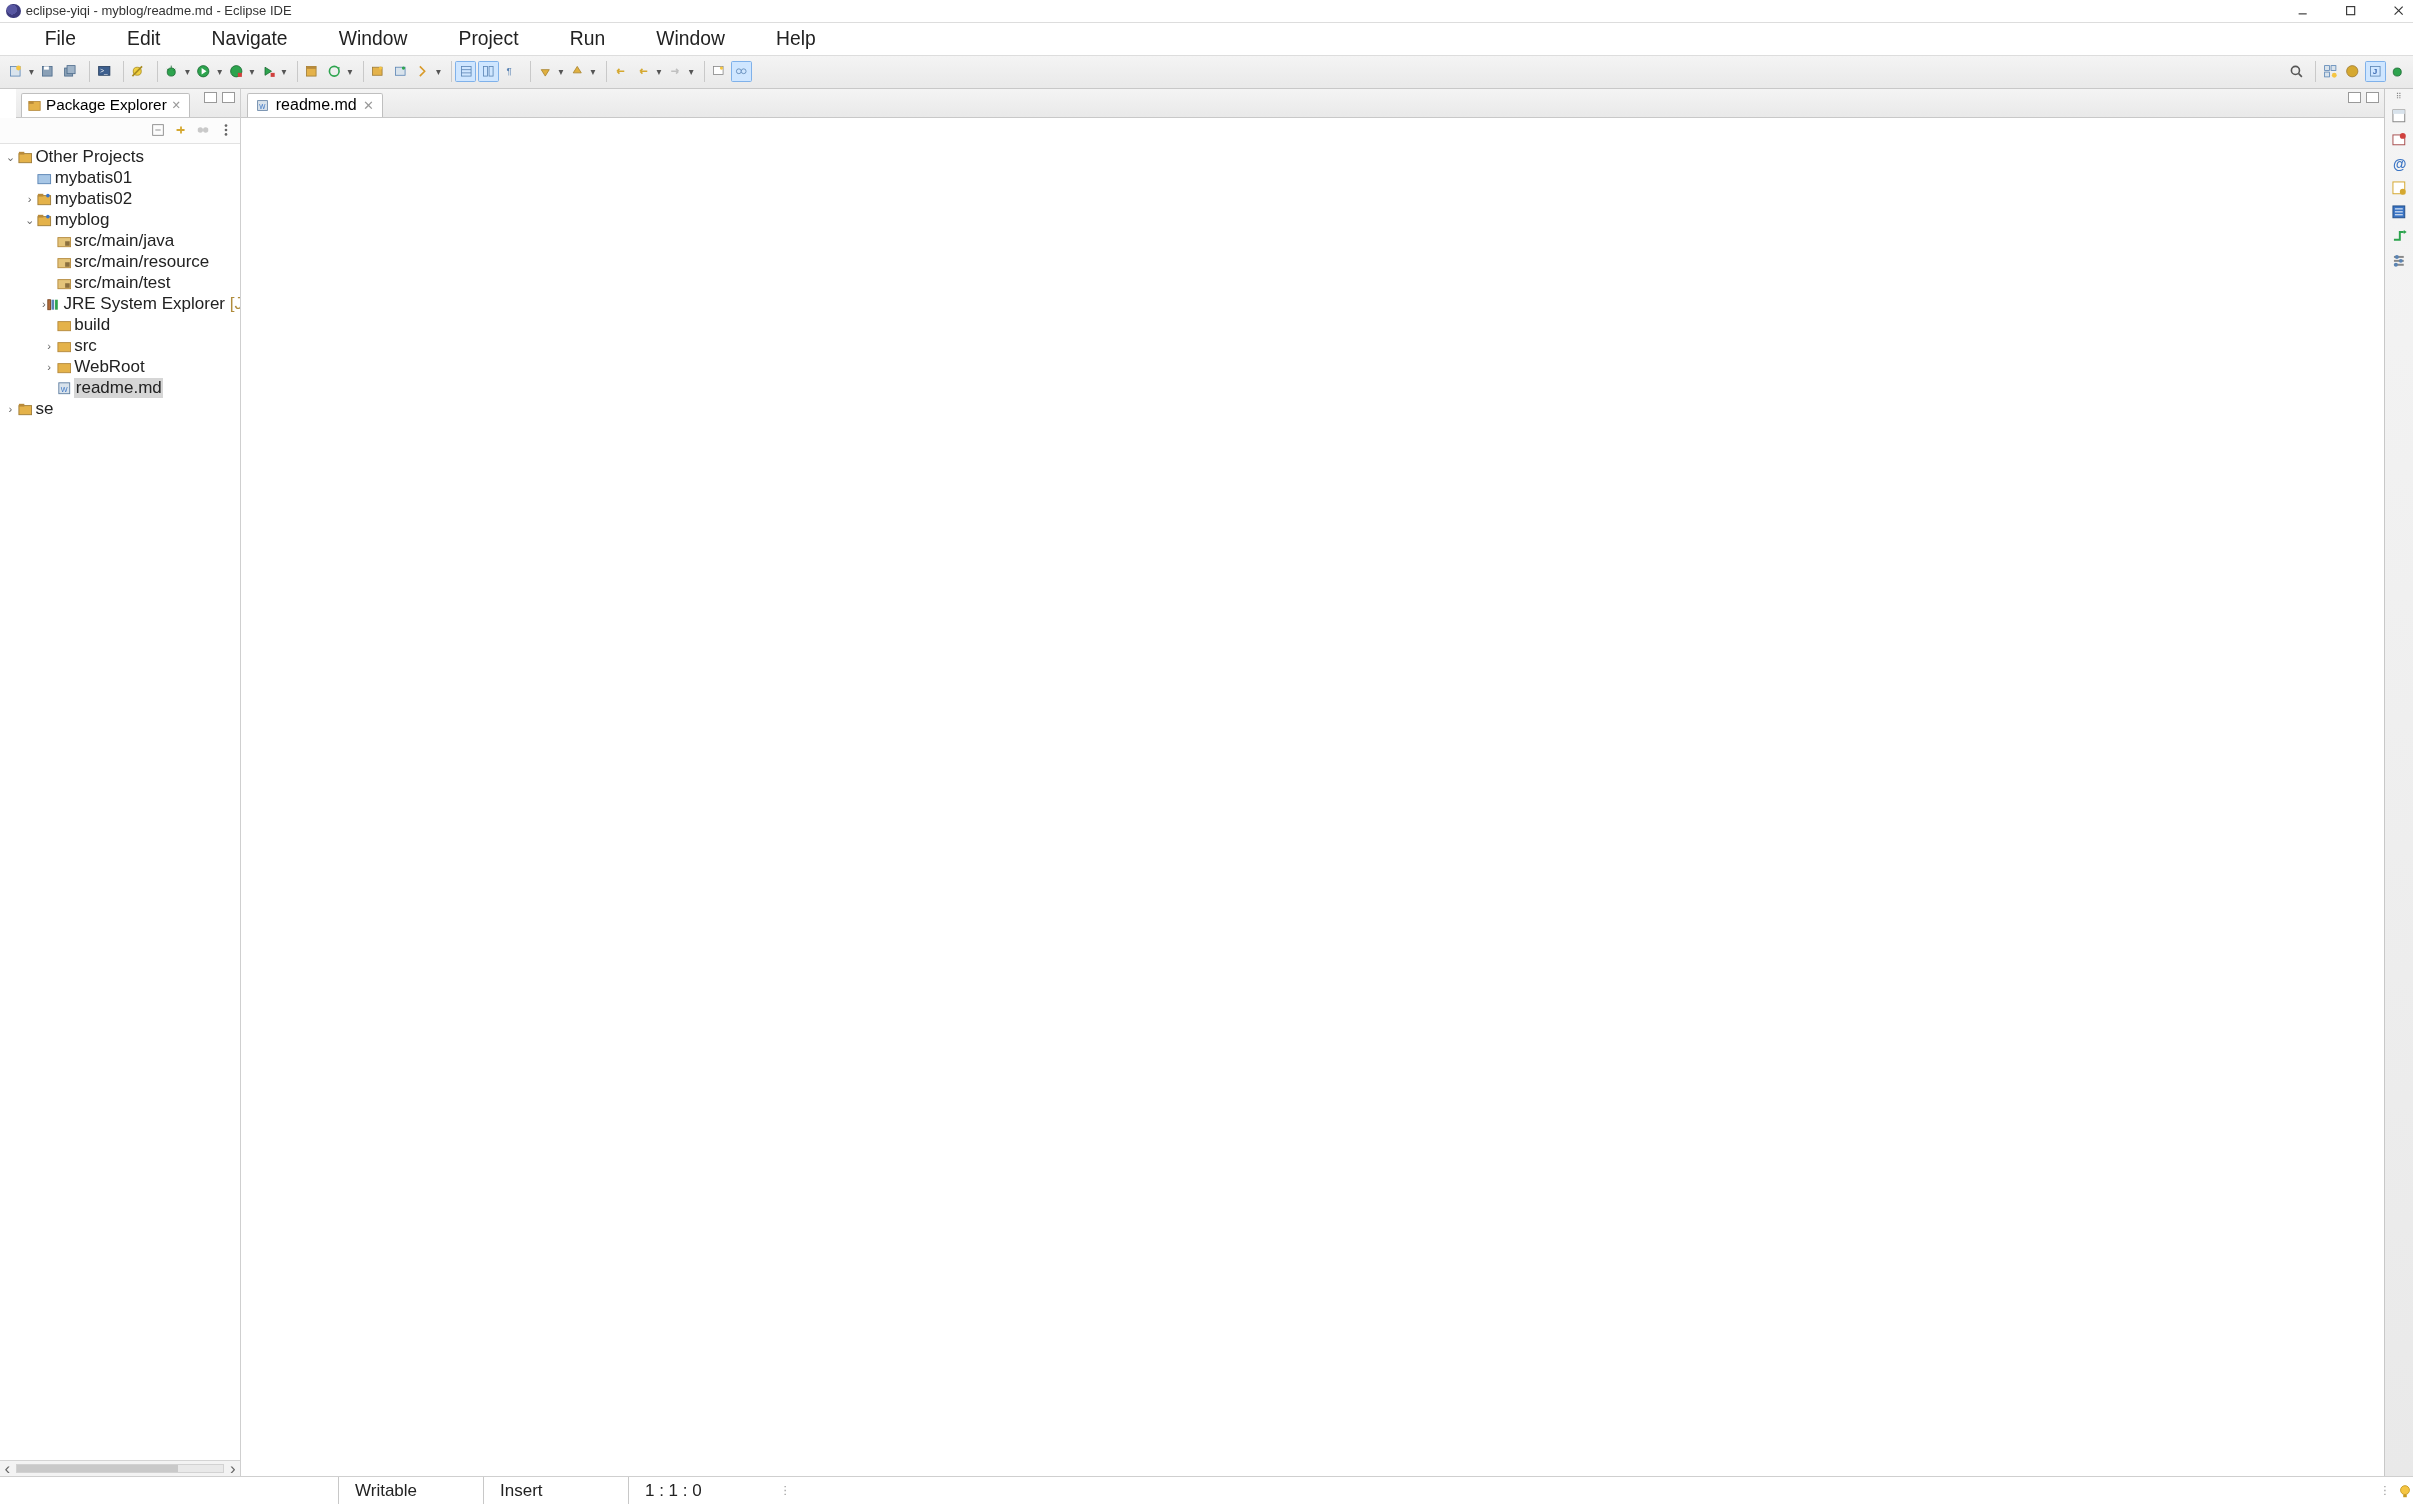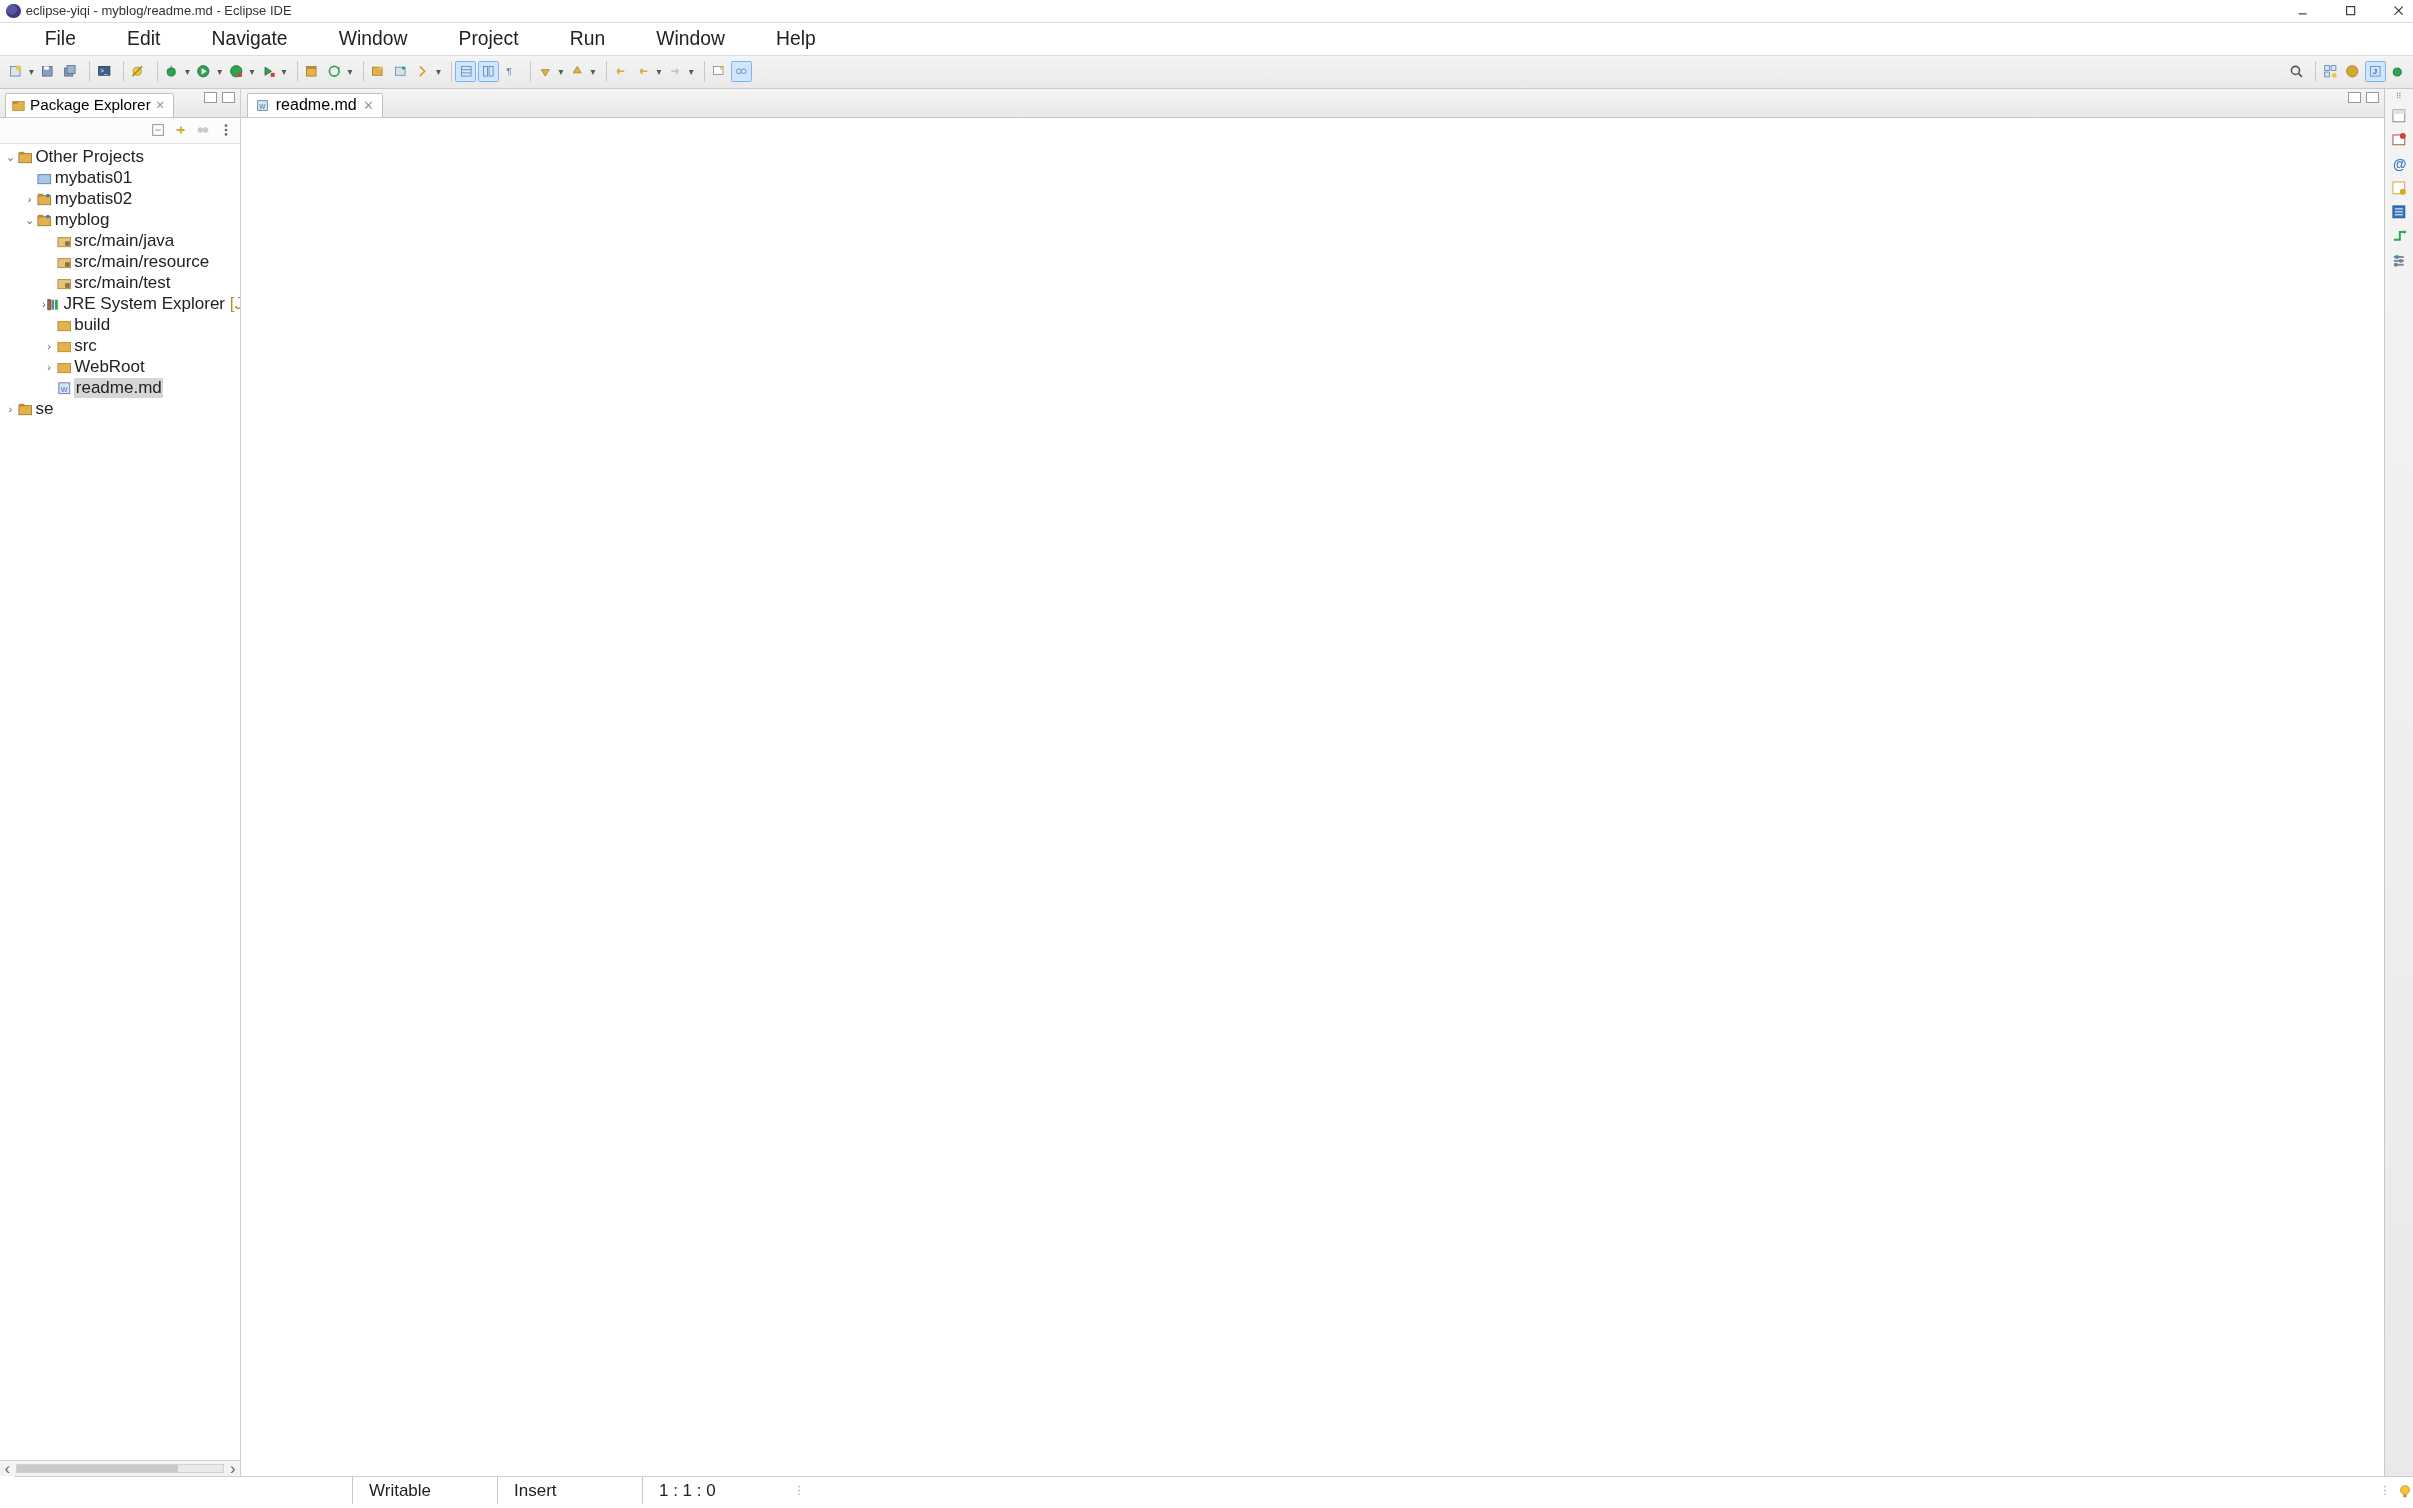--- a/index.html
+++ b/index.html
@@ -25,21 +25,21 @@
 .tbtn svg { width:14.5px; height:14.5px; }
 .tdrop { width:8px; display:flex; align-items:center; justify-content:center; color:#555; font-size:9.7px; }
 .tsep { width:6.4px; height:21px; border-right:0.8px solid #c9c9c9; margin: 0 1.6px; }
 .tspacer { flex:1; }
 
 
 .main { display:flex; height: calc(100% - 22.5px - 32px - 34px - 32px); background:#f7f7f7; }
 
 
 .left { width: 241px; background:#fff; border-right:1.6px solid #cfcfcf; display:flex; flex-direction:column; }
-.viewtab-row { height:29px; display:flex; align-items:flex-end; border-bottom:0.8px solid #c8c8c8; background:linear-gradient(#f4f4f4,#e9e9e9); position:relative; }
+.viewtab-row { height:29px; display:flex; align-items:flex-end; border-bottom:0.8px solid #c8c8c8; background:linear-gradient(#f4f4f4,#e9e9e9); position:relative;margin-left:16px; }
 .viewtab { height:24px; background:#fff; border:0.8px solid #bfbfbf; border-bottom:none; display:flex; align-items:center; padding: 0 6.4px; gap:4.8px; margin-left:4.8px; border-radius:2.4px 2.4px 0 0;}
 .viewtab .vicon { width:13px; height:13px; }
 .viewtab .vtitle { font-size:15.3px; }
 .viewtab .vclose { width:11.3px; height:11.3px; color:#999; font-size:11.3px; }
 .viewtab-ctrls { position:absolute; right:4.8px; top:3.2px; display:flex; gap:4.8px; }
 .viewtab-ctrls .vc { width:13px; height:11.3px; border:0.8px solid #999; background:#fff; }
 .lefttoolbar { height:26px; display:flex; justify-content:flex-end; align-items:center; gap:6.4px; padding-right:6.4px; background:#fcfcfc; border-bottom:0.8px solid #e2e2e2;}
 .lefttoolbar .lt { width:16px; height:16px; }
 
 .tree { flex:1; overflow:auto; padding: 3.2px 0; font-size:17px; color:#222; user-select:none; }
@@ -73,21 +73,21 @@
 .bottomtabs { height:26px; display:flex; align-items:flex-start; border-top:0.8px solid #c8c8c8; background:#f6f6f6; }
 .btab { height:24px; padding: 1.6px 8px; font-size:17px; border-right:0.8px solid #c8c8c8; display:flex; align-items:center; }
 .btab.first { border-left:0.8px solid #c8c8c8; margin-left:3.2px;}
 
 
 .rightgutter { width:29px; background:linear-gradient(#f4f4f4,#e9e9e9); border-left:0.8px solid #c8c8c8; display:flex; flex-direction:column; align-items:center; padding-top:3.2px; gap:6.4px;}
 .rightgutter .gdots { font-size:8px; color:#888; letter-spacing:0.8px; }
 .rightgutter .gicon { width:17.7px; height:17.7px; }
 
 
-.statusbar { height:28px; background:#fff; border-top:0.8px solid #cfcfcf; display:flex; align-items:center; font-size:17px; color:#222;margin-left:14px; }
+.statusbar { height:28px; background:#fff; border-top:0.8px solid #cfcfcf; display:flex; align-items:center; font-size:17px; color:#222; }
 .statusbar .cell { padding: 0 16px; border-left:0.8px solid #c8c8c8; height:100%; display:flex; align-items:center; }
 .statusbar .cell.first { border-left:none; }
 .statusbar .spacer { flex:1; }
 .sb-dots { color:#999; padding:0 6.4px; font-size:11.3px; }
 .bulb { width:16px; height:16px; }
 
 
 .ficon-folder { fill:#e4b24a; stroke:#b4893b; }
 .ficon-folderpkg { fill:#e4c47a; stroke:#b4893b; }
 .ficon-proj { fill:#e4b24a; stroke:#9e7b36; }

